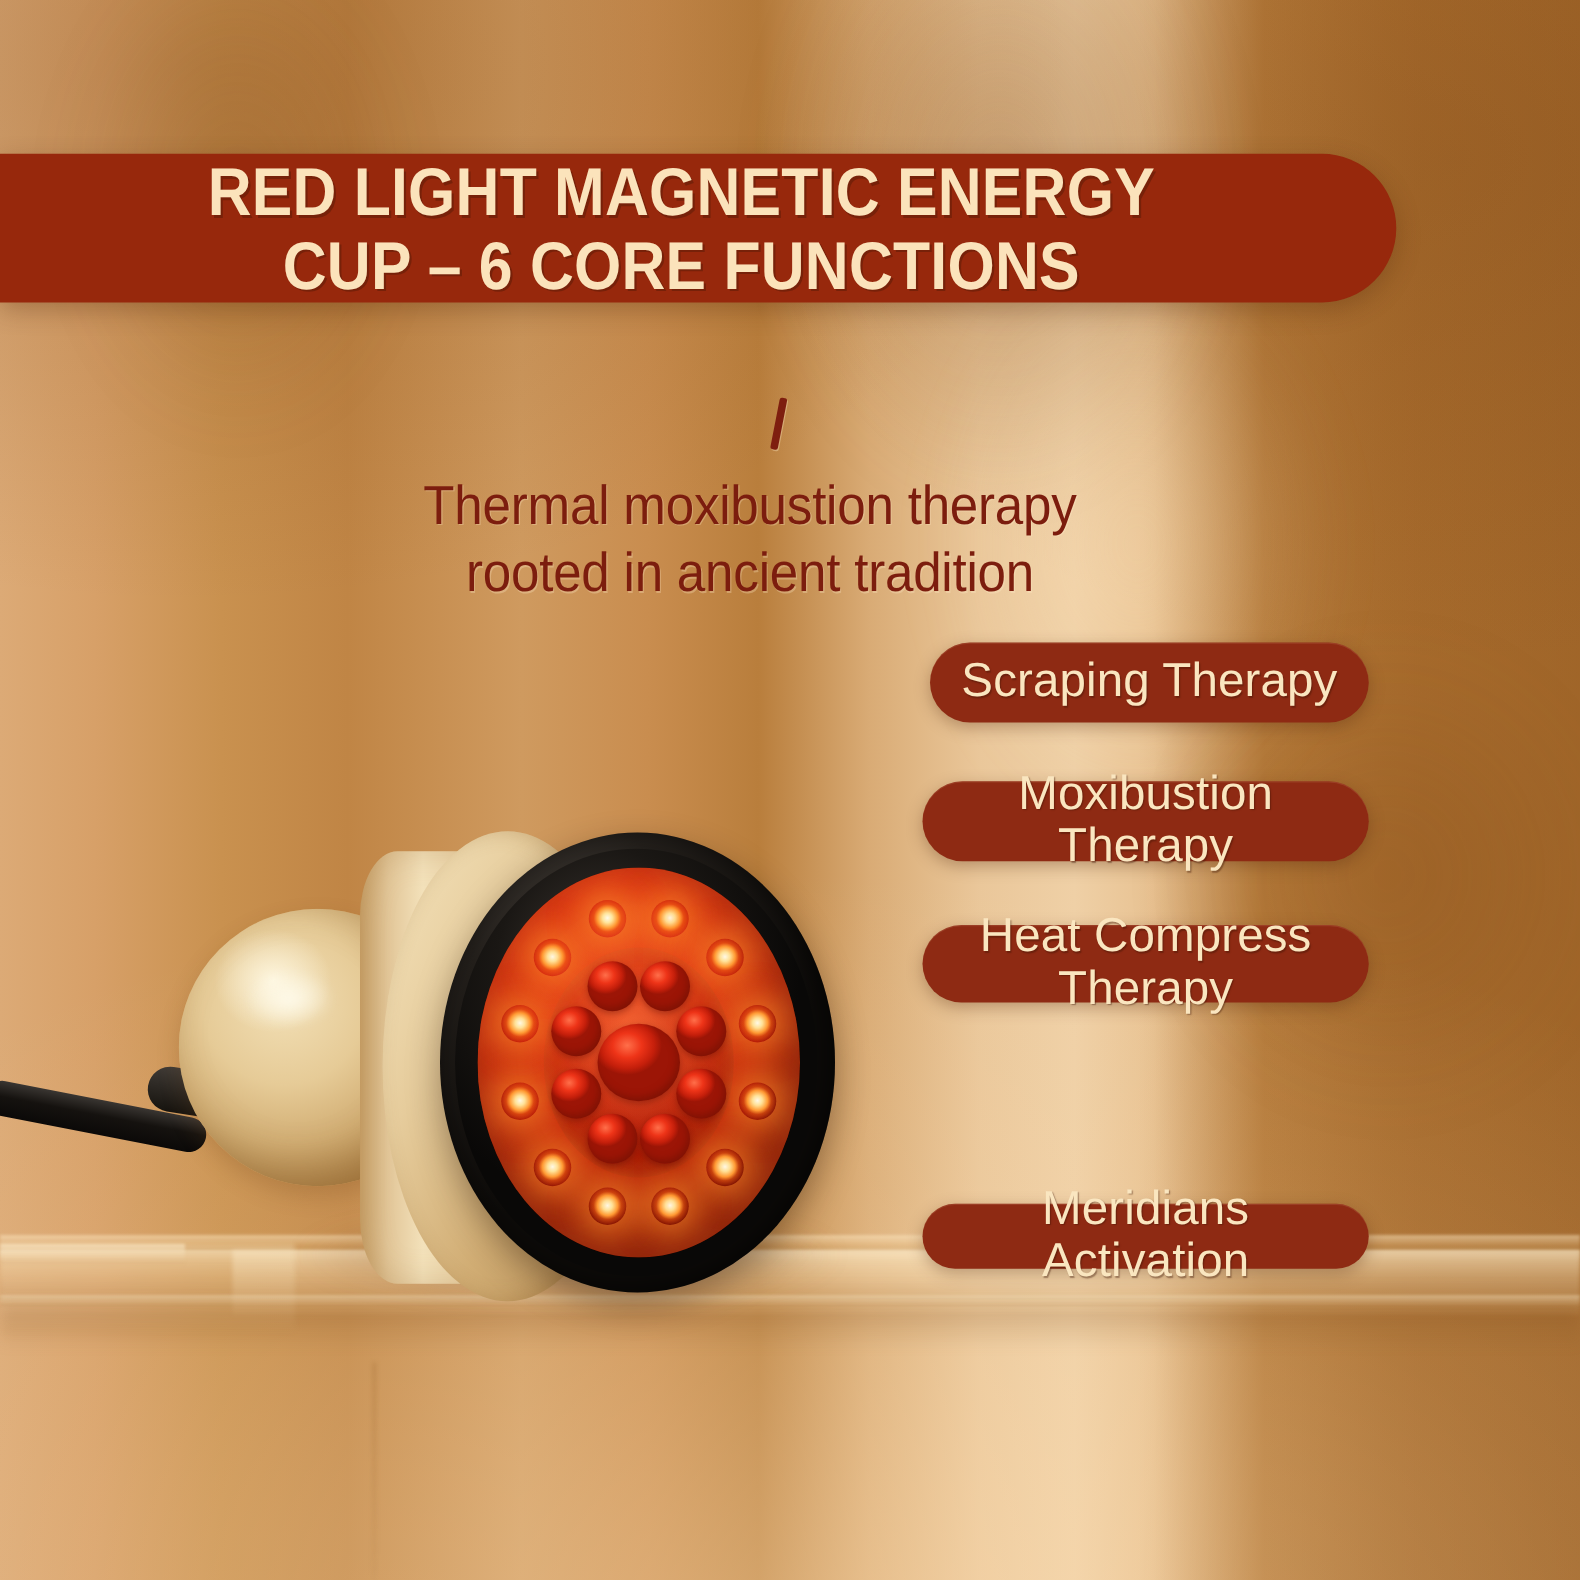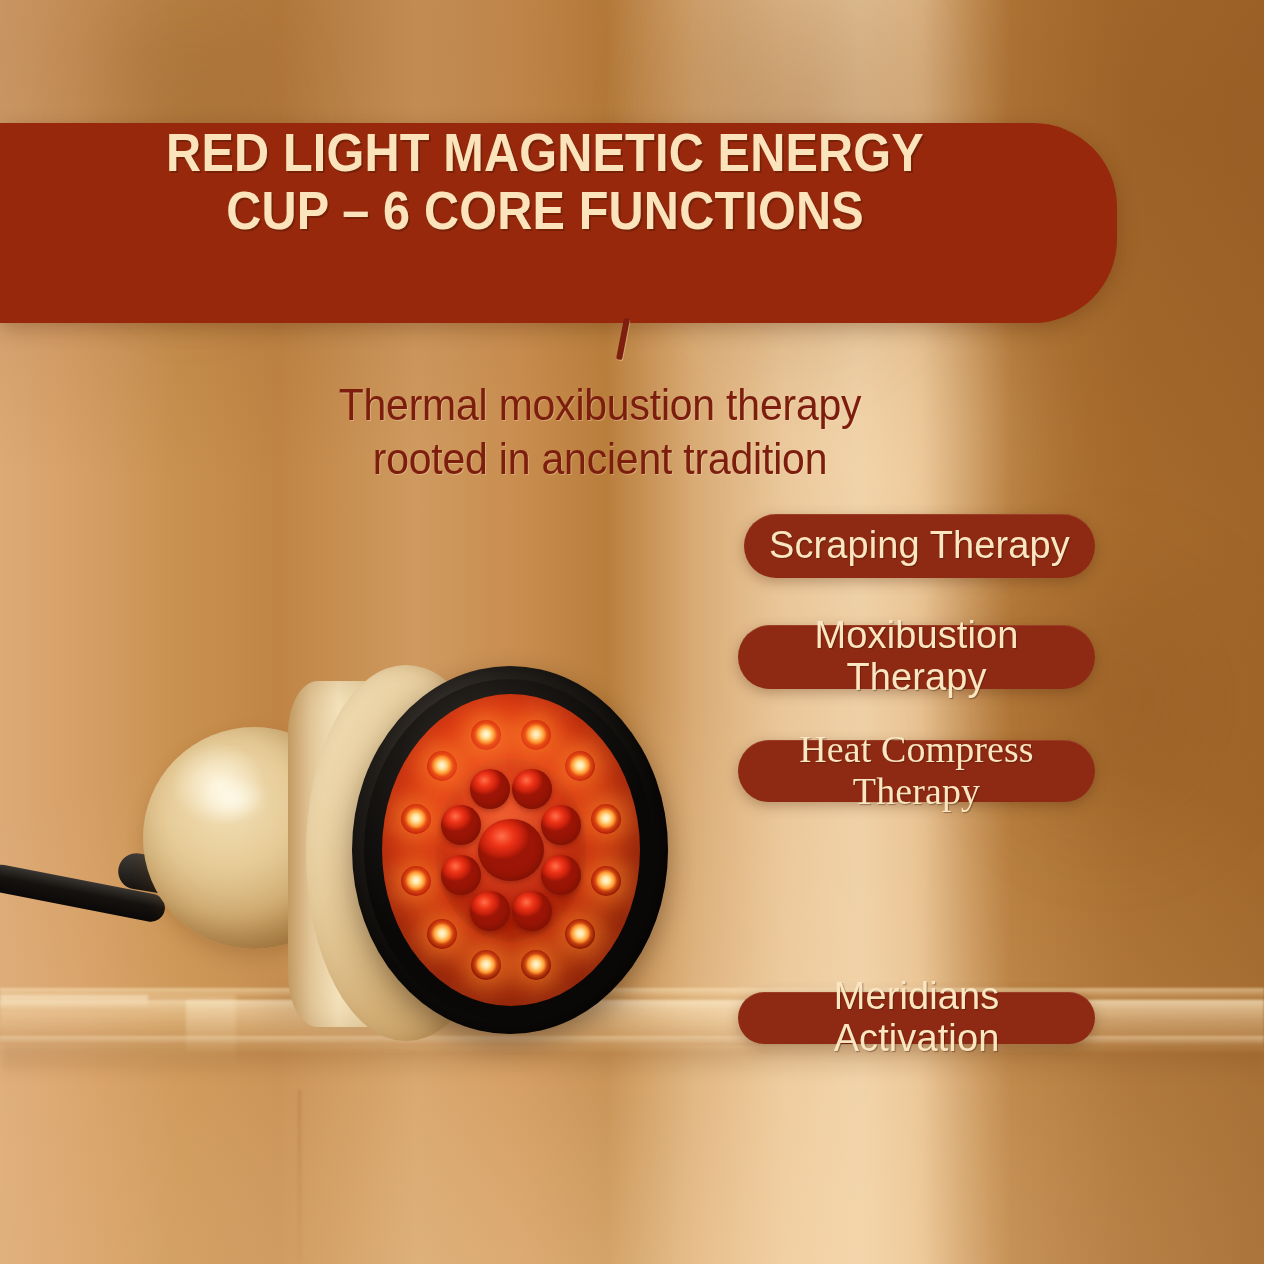--- a/index.html
+++ b/index.html
@@ -94,25 +94,25 @@
     filter:blur(2.2px); pointer-events:none;
   }
   #shelf-nub {
     position:absolute; left:0; top:995px; width:148px; height:16px;
     background:linear-gradient(180deg, rgba(255,242,212,0.55), rgba(200,145,82,0.12));
     filter:blur(1.4px); pointer-events:none;
   }
 
   
   #banner {
-    position:absolute; left:0; top:123px; width:1117px; height:200px;
+    position:absolute; left:0; top:123px; width:1117px; height:119px;
     background:#97280C;
     border-radius:0 84px 84px 0;
     box-shadow:0 6px 20px rgba(80,38,10,0.30);
-    display:flex; align-items:flex-start; justify-content:center;
+    display:flex; align-items:flex-end; justify-content:center;
     padding:0 62px 0 36px;
   }
   #banner-title {
     color:#FBE3BB;
     font-size:54px;
     font-weight:700;
     line-height:1.08;
     letter-spacing:0.2px;
     text-align:center;
     text-transform:uppercase;
@@ -347,20 +347,20 @@
 rooted in ancient tradition</div>
 
   <div id="pill-list">
       <div class="pill" style="left: 738px; top: 625px; width: 357px; height: 64px; background: rgb(142, 42, 19);">
         <span class="pill-label" style="color: rgb(250, 230, 192);">Moxibustion Therapy</span>
       </div>
       <div class="pill" style="left: 744px; top: 514px; width: 351px; height: 64px; background: rgb(142, 42, 19);">
         <span class="pill-label" style="color: rgb(250, 230, 192);">Scraping Therapy</span>
       </div>
       <div class="pill" style="left: 738px; top: 740px; width: 357px; height: 62px; background: rgb(142, 42, 19);">
-        <span class="pill-label" style="color: rgb(250, 230, 192); font-family: Liberation Serif, serif;">Heat Compress Therapy</span>
+        <span class="pill-label" style="color: rgb(250, 230, 192);">Heat Compress Therapy</span>
       </div>
-      <div class="pill" style="left: 738px; top: 992px; width: 357px; height: 52px; background: rgb(142, 42, 19);">
+      <div class="pill" style="left: 738px; top: 963px; width: 357px; height: 52px; background: rgb(142, 42, 19);">
         <span class="pill-label" style="color: rgb(250, 230, 192);">Meridians Activation</span>
       </div>
     </div>
 
 </div>
 
 </body></html>

